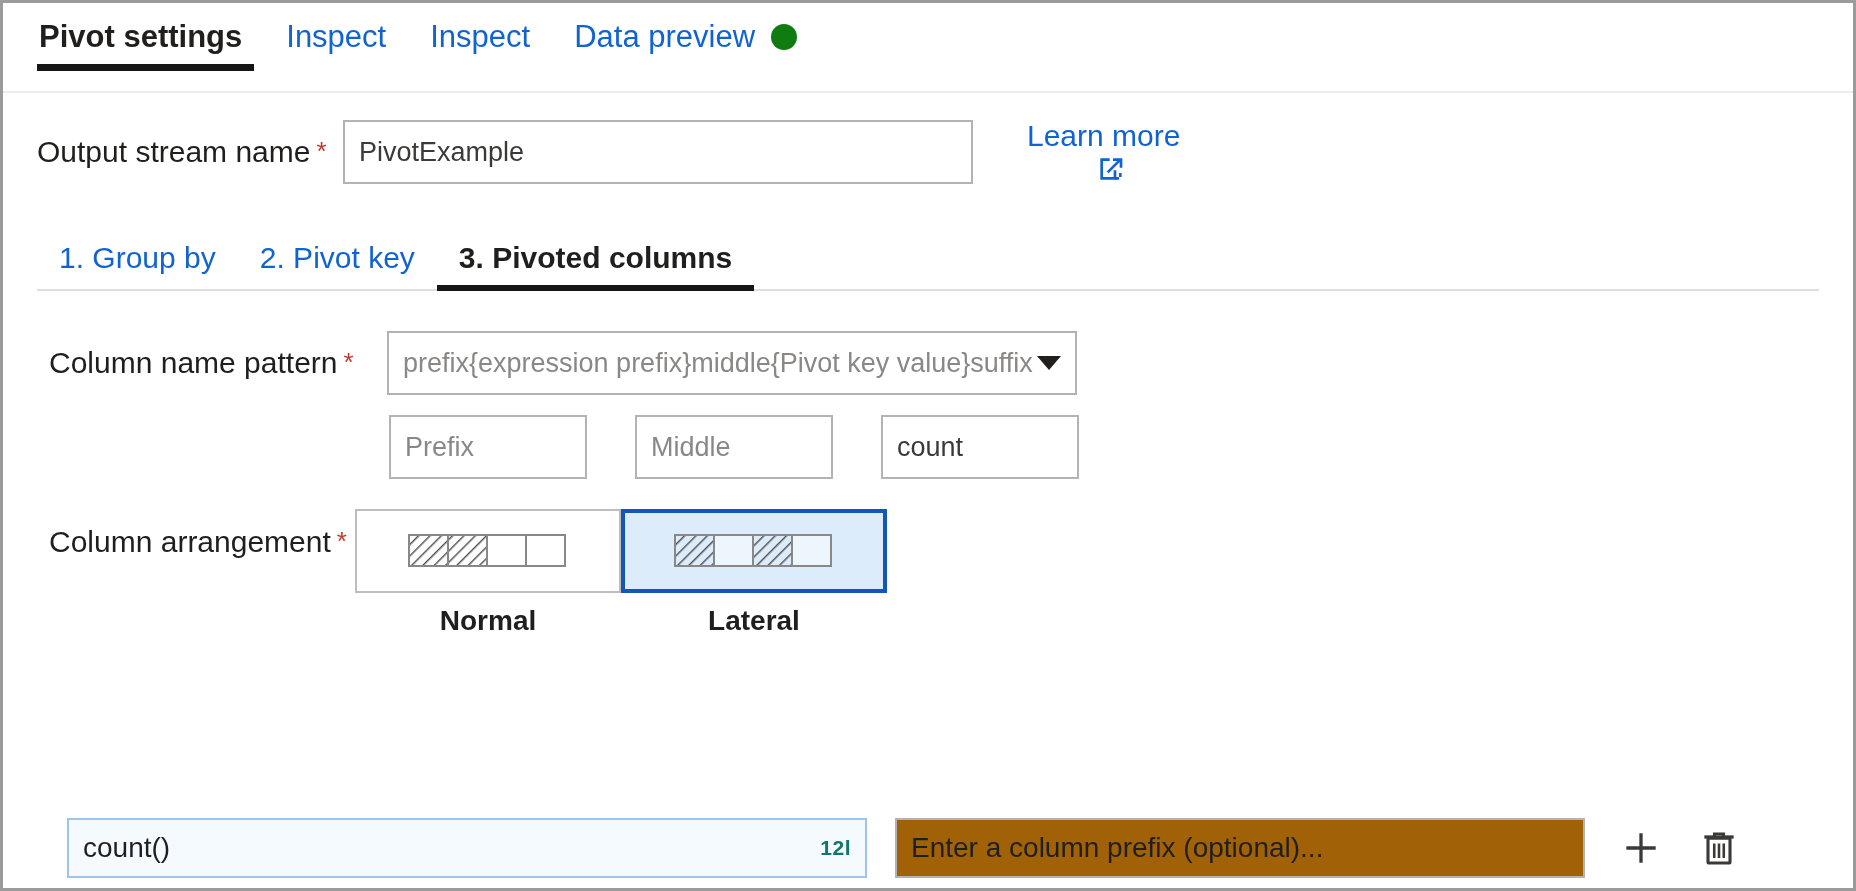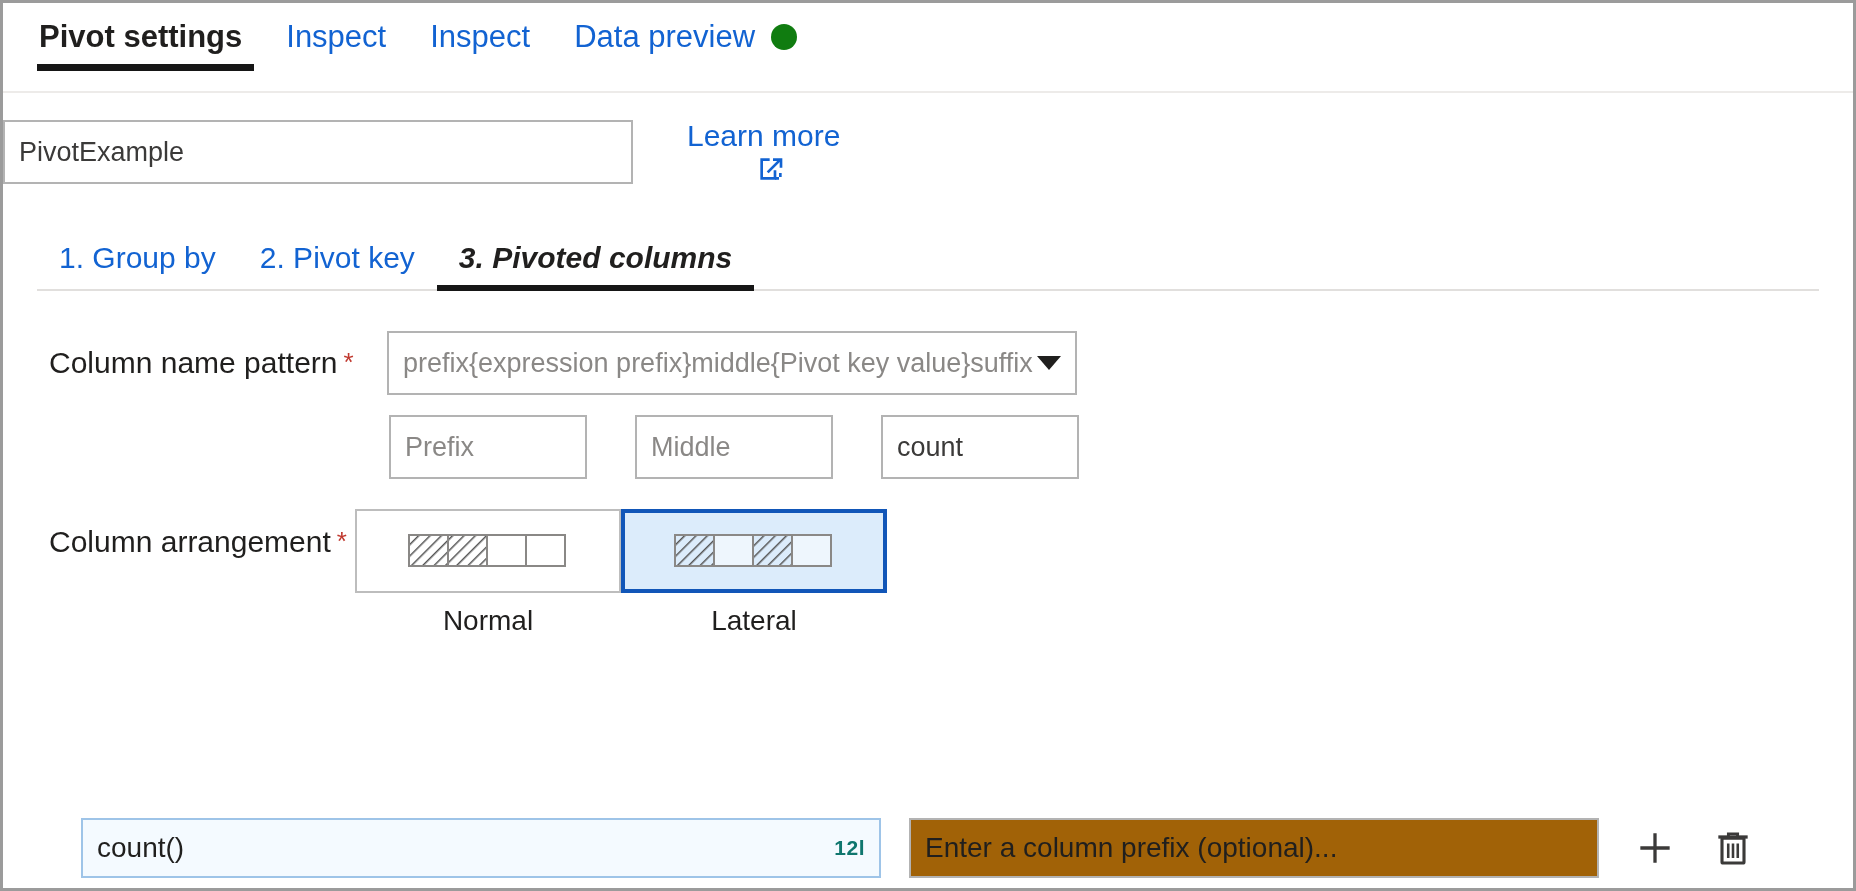--- a/index.html
+++ b/index.html
@@ -152,21 +152,20 @@
     position: relative;
     font-size: 30px;
     color: #1263d2;
     padding: 0 22px 16px 22px;
     cursor: pointer;
     white-space: nowrap;
   }
   .itab.active {
     color: #201f1e;
     font-weight: 700;
-    font-style: italic;
   }
   .itab.active::after {
     content: "";
     position: absolute;
     left: 0; right: 0; bottom: 0;
     height: 6px;
     background: #161616;
     z-index: 2;
   }
 
@@ -214,26 +213,27 @@
     cursor: pointer;
   }
   .tile.selected {
     border: 4px solid #1156b8;
     background: #dcecfb;
   }
   .tile-caption {
     font-size: 28px;
     color: #201f1e;
     margin-top: 12px;
+    font-weight: bold;
   }
 
   
   .expr-row {
     position: absolute;
-    left: 14px; right: 0;
+    left: 0; right: 0;
     bottom: 10px;
     display: flex;
     align-items: center;
     padding: 0 18px 0 64px;
     box-sizing: border-box;
   }
   .expr-field {
     width: 800px;
     height: 60px;
     box-sizing: border-box;
@@ -289,20 +289,23 @@
     </div>
     <div class="tab">
       <span>Data preview</span>
       <span class="status-dot" id="statusDot" style="background: rgb(16, 124, 16);"></span>
     </div>
   </div>
 
   <div class="form-area">
 
     <div class="row">
+      <div class="row-label">
+        <span>Output stream name</span><span class="req">*</span>
+      </div>
       <div class="field" style="width:630px">
         <span class="val">PivotExample</span>
       </div>
       <div class="learn-more">
         <span>Learn more</span>
         <svg class="ext-icon" width="32" height="32" viewBox="0 0 24 24">
           <path d="M5 9 L5 19 L15 19 L15 13" fill="none" stroke="#1263d2" stroke-width="2"></path>
           <path d="M5 9 L5 5 L11 5" fill="none" stroke="#1263d2" stroke-width="2"></path>
           <path d="M15 19 L19 19 L19 13" fill="none" stroke="#1263d2" stroke-width="2" stroke-dasharray="3 2"></path>
           <path d="M9.5 14.5 L19 5" fill="none" stroke="#1263d2" stroke-width="2"></path>

